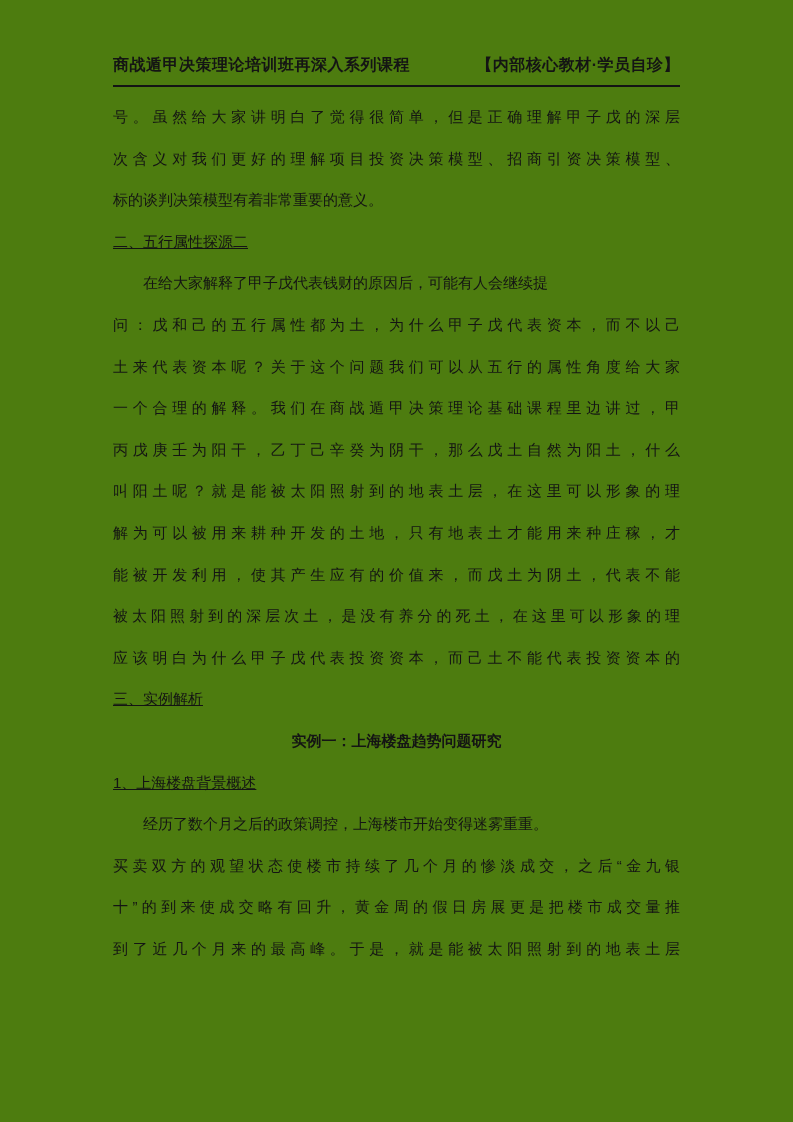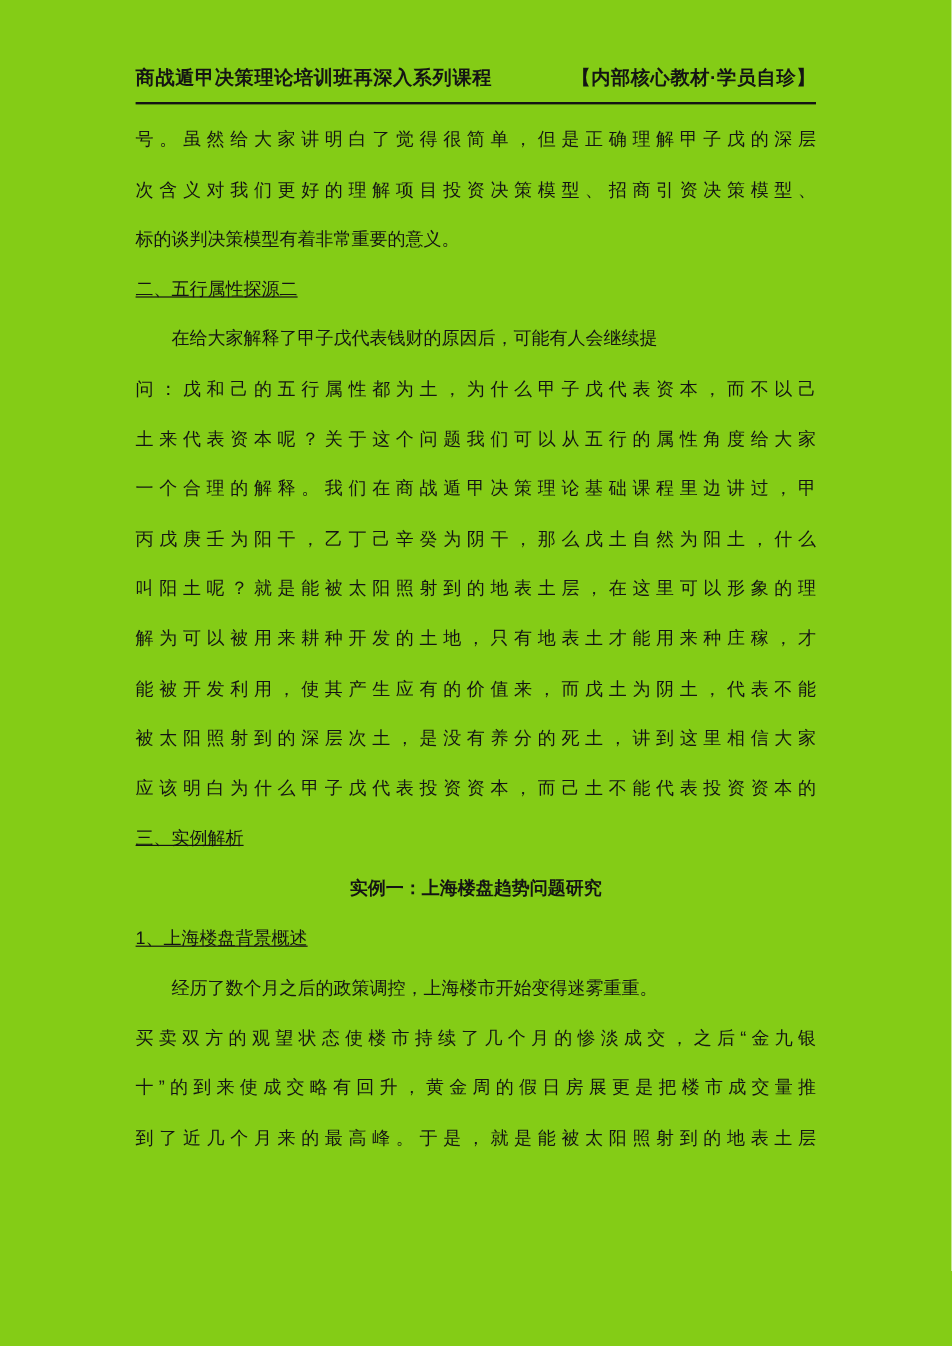--- a/index.html
+++ b/index.html
@@ -4,21 +4,21 @@
 <style>
   html, body {
     margin: 0;
     padding: 0;
     background: #ffffff;
   }
   .page {
     position: relative;
     width: 793px;
     height: 1122px;
-    background: #84cc16;
+    background: #4d7c0f;
     overflow: hidden;
     font-family: "Liberation Sans", sans-serif;
     color: #141414;
   }
   .header {
     position: absolute;
     top: 0;
     left: 113px;
     right: 113px;
     height: 87px;
@@ -79,21 +79,21 @@
       <div class="line paragraph">标的谈判决策模型有着非常重要的意义。</div>
       <div class="line heading">二、五行属性探源二</div>
       <div class="line paragraph indent">在给大家解释了甲子戊代表钱财的原因后，可能有人会继续提</div>
       <div class="line paragraph fill">问：戊和己的五行属性都为土，为什么甲子戊代表资本，而不以己</div>
       <div class="line paragraph fill">土来代表资本呢？关于这个问题我们可以从五行的属性角度给大家</div>
       <div class="line paragraph fill">一个合理的解释。我们在商战遁甲决策理论基础课程里边讲过，甲</div>
       <div class="line paragraph fill">丙戊庚壬为阳干，乙丁己辛癸为阴干，那么戊土自然为阳土，什么</div>
       <div class="line paragraph fill">叫阳土呢？就是能被太阳照射到的地表土层，在这里可以形象的理</div>
       <div class="line paragraph fill">解为可以被用来耕种开发的土地，只有地表土才能用来种庄稼，才</div>
       <div class="line paragraph fill">能被开发利用，使其产生应有的价值来，而戊土为阴土，代表不能</div>
-      <div class="line paragraph fill">被太阳照射到的深层次土，是没有养分的死土，讲到这里相信大家</div>
+      <div class="line paragraph fill">被太阳照射到的深层次土，是没有养分的死土，在这里可以形象的理</div>
       <div class="line paragraph fill">应该明白为什么甲子戊代表投资资本，而己土不能代表投资资本的</div>
       <div class="line heading">三、实例解析</div>
       <div class="line title">实例一：上海楼盘趋势问题研究</div>
       <div class="line heading">1、上海楼盘背景概述</div>
       <div class="line paragraph indent">经历了数个月之后的政策调控，上海楼市开始变得迷雾重重。</div>
       <div class="line paragraph fill">买卖双方的观望状态使楼市持续了几个月的惨淡成交，之后“金九银</div>
       <div class="line paragraph fill">十”的到来使成交略有回升，黄金周的假日房展更是把楼市成交量推</div>
       <div class="line paragraph fill">到了近几个月来的最高峰。于是，就是能被太阳照射到的地表土层</div>
     </div>
 

